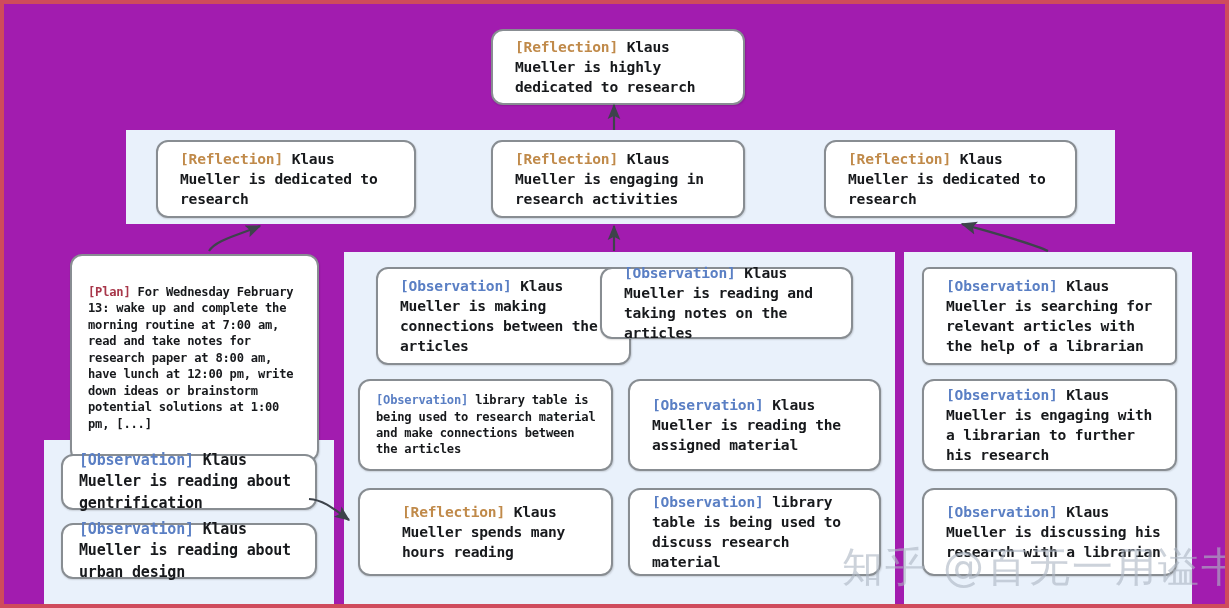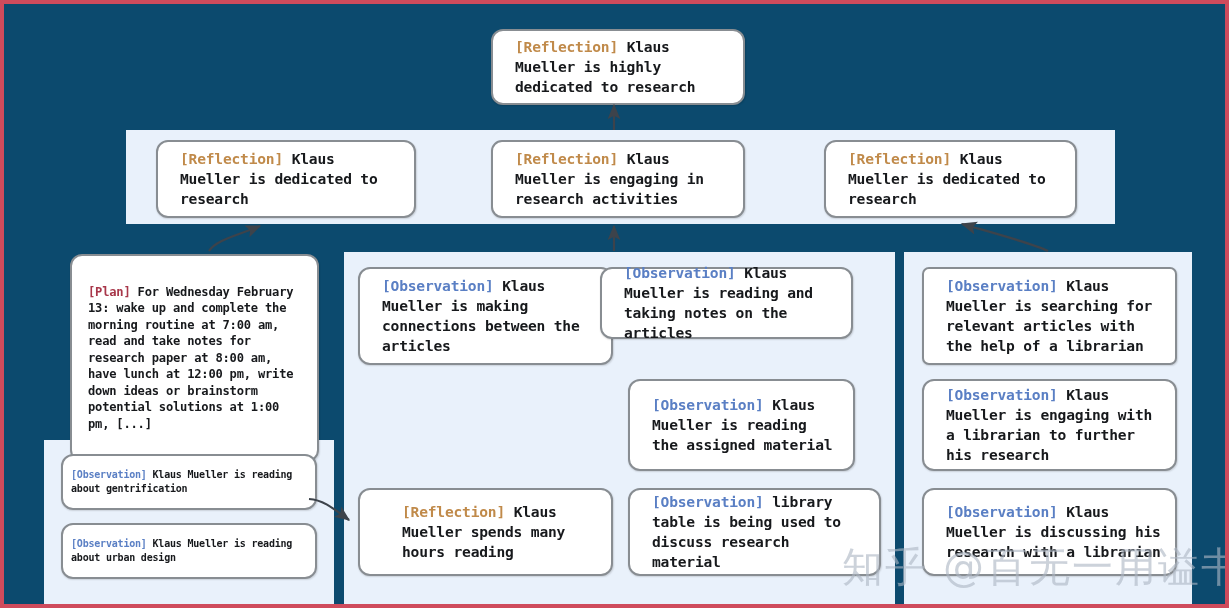--- a/index.html
+++ b/index.html
@@ -9,21 +9,21 @@
     height: 608px;
     background: #ffffff;
     font-family: "DejaVu Sans Mono", "Liberation Mono", monospace;
     overflow: hidden;
   }
 
   #canvas {
     position: relative;
     width: 1229px;
     height: 608px;
-    background: #0c4a6e;
+    background: #a21caf;
     border: 4px solid #cf4b5c;
     overflow: hidden;
   }
 
   
   .band {
     position: absolute;
     background: #e9f1fb;
     z-index: 1;
   }
@@ -51,23 +51,23 @@
     width: 100%;
   }
 
   .box.small .txt {
     font-size: 12.1px;
     line-height: 1.36;
     padding: 0 10px 0 16px;
   }
 
   .box.tiny .txt {
-    font-size: 10px;
+    font-size: 15px;
     line-height: 1.42;
-    padding: 0 10px 0 8px;
+    padding: 0 10px 0 16px;
   }
 
   .tag { font-weight: bold; }
   .tag-reflection  { color: #c08a4a; }
   .tag-observation { color: #5a7fc4; }
   .tag-plan        { color: #a8374a; }
 
   
   svg.arrows {
     position: absolute;
@@ -147,34 +147,37 @@
   </div>
 
   <div class="box tiny" style="left:57px; top:450px; width:256px; height:56px;">
     <div class="txt"><span class="tag tag-observation">[Observation]</span><span> Klaus Mueller is reading about gentrification</span></div>
   </div>
 
   <div class="box tiny" style="left:57px; top:519px; width:256px; height:56px;">
     <div class="txt"><span class="tag tag-observation">[Observation]</span><span> Klaus Mueller is reading about urban design</span></div>
   </div>
 
-  <div class="box" style="left:354px; top:263px; width:255px; height:98px;">
+  <div class="box" style="left:372px; top:263px; width:255px; height:98px;">
     <div class="txt"><span class="tag tag-observation">[Observation]</span><span> Klaus Mueller is making connections between the articles</span></div>
   </div>
 
+  <div class="box small" style="left:354px; top:375px; width:255px; height:92px;">
+    <div class="txt"><span class="tag tag-observation">[Observation]</span><span> library table is being used to research material and make connections between the articles</span></div>
+  </div>
 
   <div class="box" style="left:354px; top:484px; width:255px; height:88px;padding-left:20px;">
     <div class="txt"><span class="tag tag-reflection">[Reflection]</span><span> Klaus Mueller spends many hours reading</span></div>
   </div>
 
   <div class="box" style="left:596px; top:263px; width:253px; height:72px;justify-content:flex-end;">
     <div class="txt"><span class="tag tag-observation">[Observation]</span><span> Klaus Mueller is reading and taking notes on the articles</span></div>
   </div>
 
-  <div class="box" style="left:624px; top:375px; width:227px; height:92px;">
+  <div class="box" style="left:624px; top:375px; width:253px; height:92px;">
     <div class="txt"><span class="tag tag-observation">[Observation]</span><span> Klaus Mueller is reading the assigned material</span></div>
   </div>
 
   <div class="box" style="left:624px; top:484px; width:253px; height:88px;">
     <div class="txt"><span class="tag tag-observation">[Observation]</span><span> library table is being used to discuss research material</span></div>
   </div>
 
   <div class="box" style="left:918px; top:263px; width:255px; height:98px;border-radius:7px;">
     <div class="txt"><span class="tag tag-observation">[Observation]</span><span> Klaus Mueller is searching for relevant articles with the help of a librarian</span></div>
   </div>

